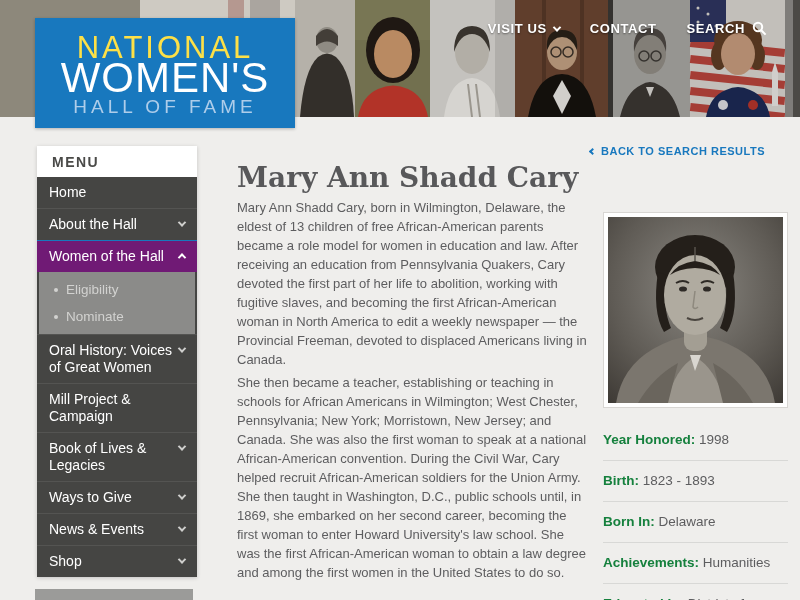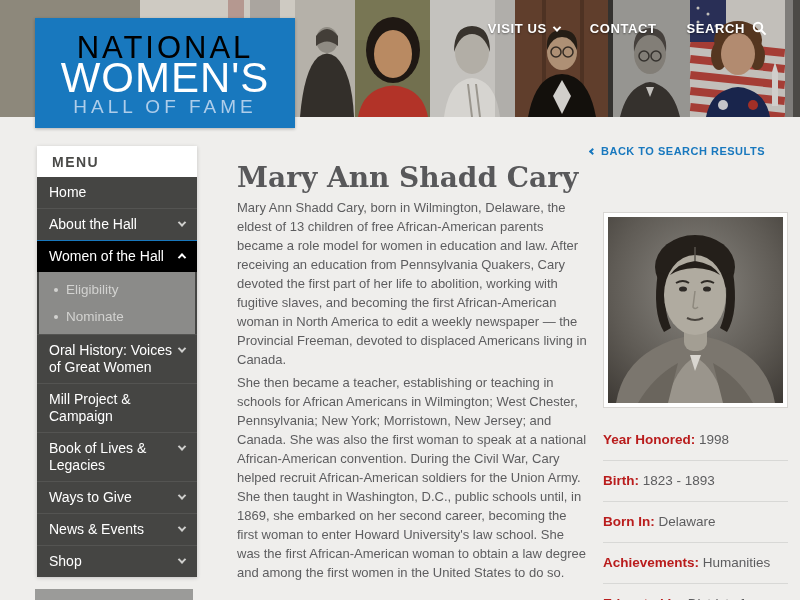--- a/index.html
+++ b/index.html
@@ -15,21 +15,21 @@
   .header { position:absolute; top:0; left:0; width:800px; height:117px; overflow:hidden; }
   .header svg { display:block; }
 
   .logo-box {
     position:absolute; left:35px; top:18px; width:260px; height:110px;
     background:#1878be; z-index:5; cursor:pointer;
     display:flex; flex-direction:column; justify-content:center; align-items:center;
     padding-top:4px;
     box-shadow:0 1px 3px rgba(0,0,0,0.25);
   }
-  .logo-l1 { font-size:31px; font-weight:400; color:#000000; letter-spacing:3px; line-height:30px; }
+  .logo-l1 { font-size:31px; font-weight:400; color:#fde047; letter-spacing:3px; line-height:30px; }
   .logo-l2 { font-size:42px; font-weight:400; color:#ffffff; letter-spacing:1px; line-height:38px; margin-top:-4px; }
   .logo-l3 { font-size:19px; font-weight:400; color:#aecdea; letter-spacing:4px; line-height:22px; margin-top:-1px; }
 
   .top-nav {
     position:absolute; top:21px; right:33px; z-index:6;
     display:flex; gap:30px; align-items:center;
   }
   .top-nav .nav-item {
     display:flex; align-items:center; gap:7px;
     color:#ffffff; font-size:13px; font-weight:bold; letter-spacing:0.6px;
@@ -50,21 +50,21 @@
     padding-left:15px; font-size:14px; font-weight:bold; letter-spacing:1.5px; color:#4a4a48;
   }
   .menu-list { background:#454543; }
   .menu-item {
     display:flex; align-items:flex-start; justify-content:space-between;
     padding:7px 12px; color:#ffffff; font-size:14px; line-height:17px;
     border-top:1px solid #545452; cursor:pointer;
   }
   .menu-item:first-child { border-top:none; }
   .menu-item .chev { border-color:#cfcfcd; margin-top:5px; margin-left:6px; flex:none; }
-  .menu-item.active { background:#000000; border-top-color:#1878be; }
+  .menu-item.active { background:#701a75; border-top-color:#1878be; }
   .menu-item.active .chev { border-color:#ffffff; }
   .submenu { background:#8b8b89; padding:4px 0; box-shadow:inset 2px 0 0 #454543, inset -2px 0 0 #454543; }
   .submenu-item {
     display:flex; align-items:center; gap:8px;
     padding:6px 12px 6px 17px; color:#d2d2d0; font-size:13.5px; cursor:pointer;
   }
   .bullet { width:4px; height:4px; border-radius:50%; background:#d2d2d0; flex:none; }
   .sidebar-stub {
     position:absolute; left:35px; top:589px; width:158px; height:11px;
     background:#9b9b99;
@@ -87,21 +87,21 @@
   
   .right-col { position:absolute; left:603px; top:212px; width:185px; }
   .portrait {
     width:185px; height:196px; background:#ffffff;
     border:1px solid #d8d6d3; padding:4px;
   }
   .portrait svg { display:block; }
   .details { margin-top:12px; }
   .detail-row { padding:10px 0; border-bottom:1px solid #d8d8d6; font-size:13.5px; line-height:20px; }
   .detail-row:last-child { border-bottom:none; }
-  .detail-row .lbl { font-weight:bold; color:#b91c1c; }
+  .detail-row .lbl { font-weight:bold; color:#15803d; }
   .detail-row .val { color:#5d5d5f; }
 </style>
 </head>
 <body>
 
 <div class="header">
   <svg width="800" height="117" viewBox="0 0 800 117" preserveAspectRatio="none" aria-hidden="true">
     <rect width="800" height="117" fill="#8d887b"></rect>
     <rect x="140" y="0" width="160" height="117" fill="#c7c3bb"></rect>
     <rect x="228" y="0" width="16" height="64" fill="#8a4a42" opacity="0.75"></rect>

